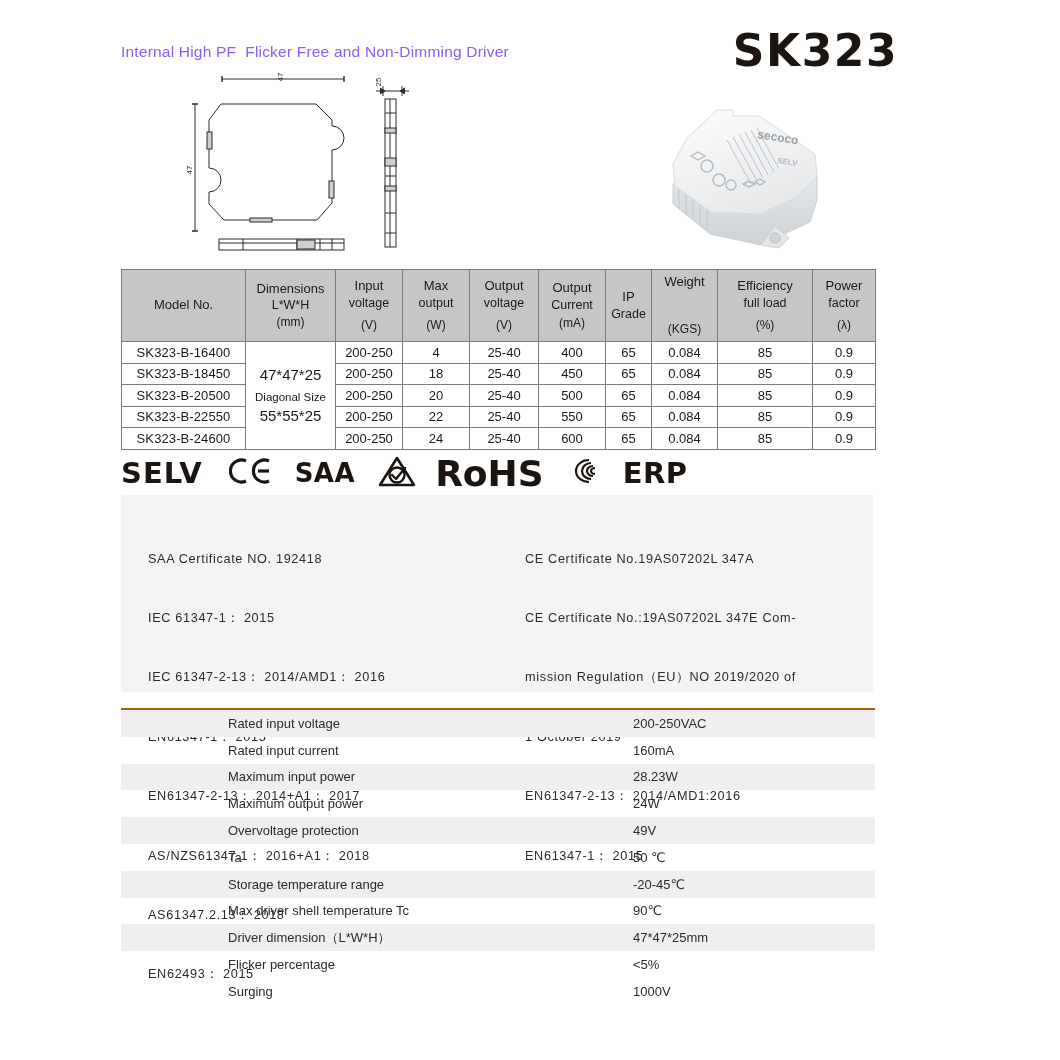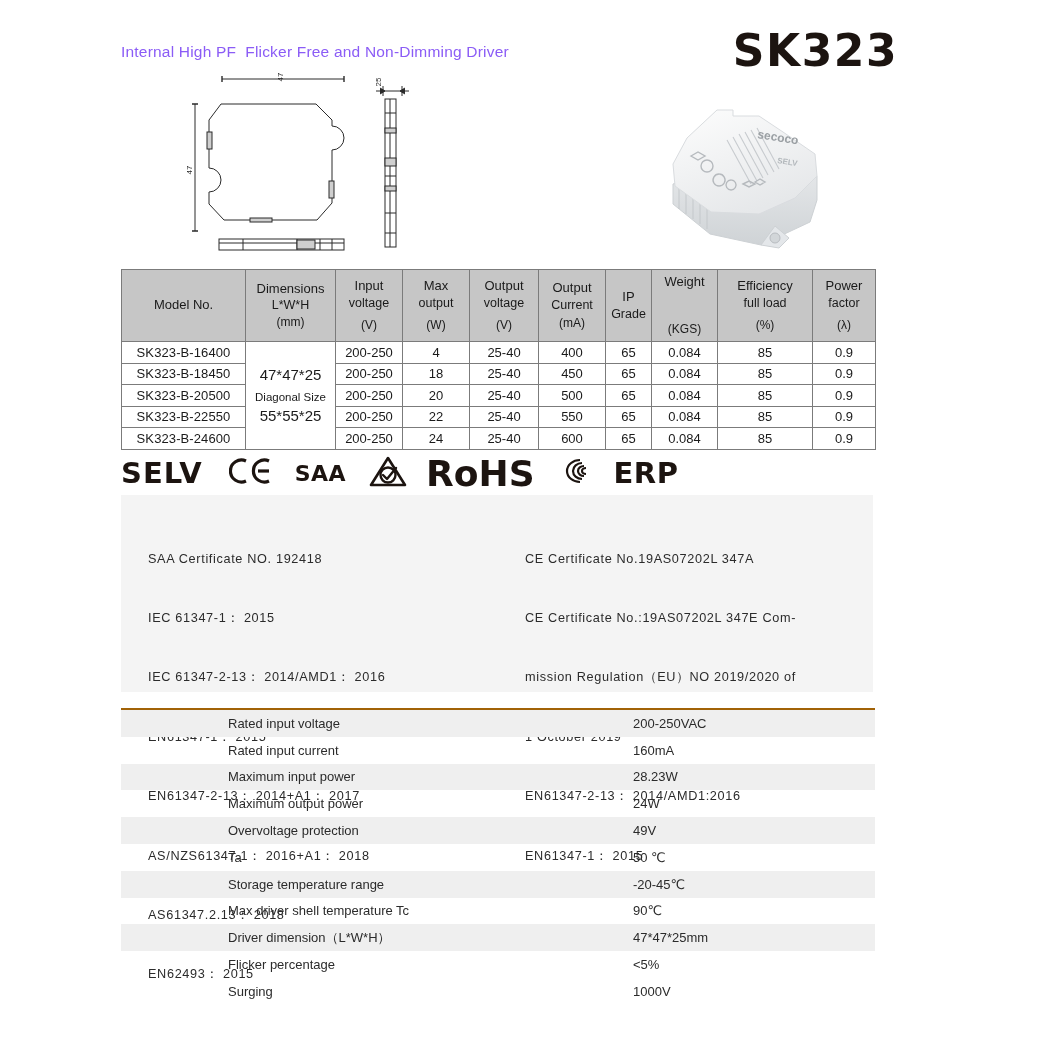--- a/index.html
+++ b/index.html
@@ -67,21 +67,21 @@
   .certlogos{
     position:absolute;left:121px;top:452px;width:560px;height:42px;
     display:flex;align-items:center;gap:0px;
   }
   .certlogos .lg{
     font-family:"DejaVu Sans",sans-serif;
     font-weight:bold;color:#1c1410;
   }
   .lg-selv{font-size:29px;letter-spacing:1px;margin-right:26px;}
   .lg-ce{margin-right:22px;display:inline-block;}
-  .lg-saa{font-size:22px;letter-spacing:0.5px;margin-right:22px;}
+  .lg-saa{font-size:26px;letter-spacing:0.5px;margin-right:22px;}
   .lg-rcm{margin-right:18px;display:inline-block;}
   .lg-rohs{font-size:36px;letter-spacing:0px;margin-right:15px;}
   .lg-ccc{margin-right:20px;display:inline-block;}
   .lg-erp{font-size:29px;letter-spacing:0.5px;}
 
   
   .certbox{
     position:absolute;left:121px;top:495px;
     width:752px;height:197px;
     background:#f4f4f4;

